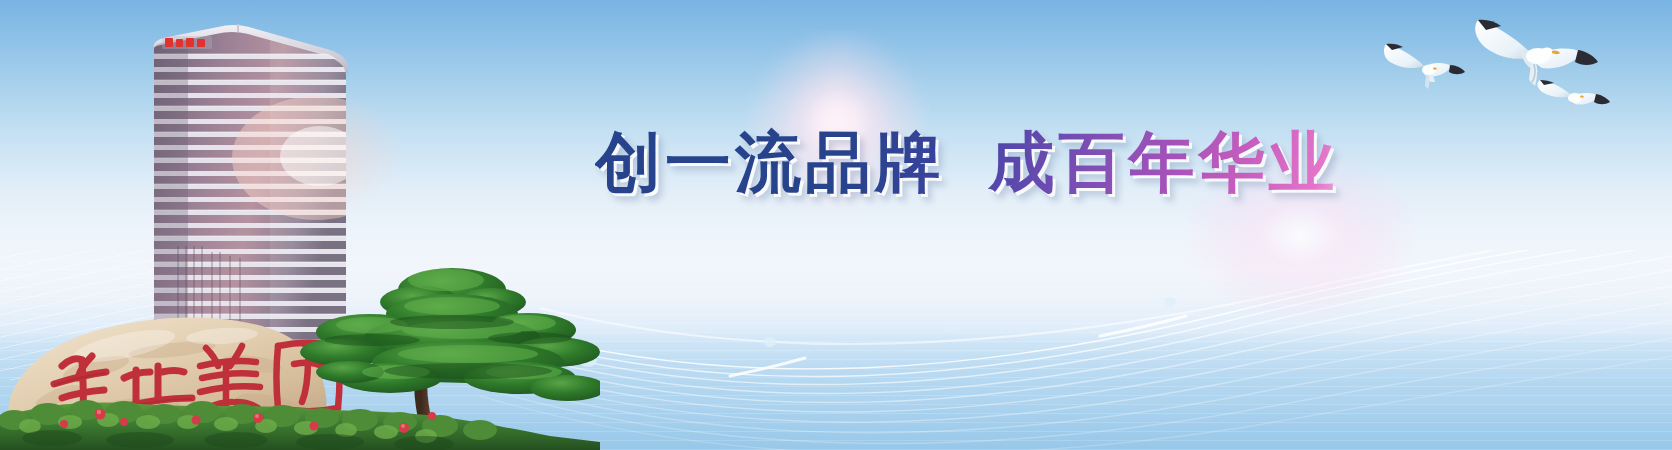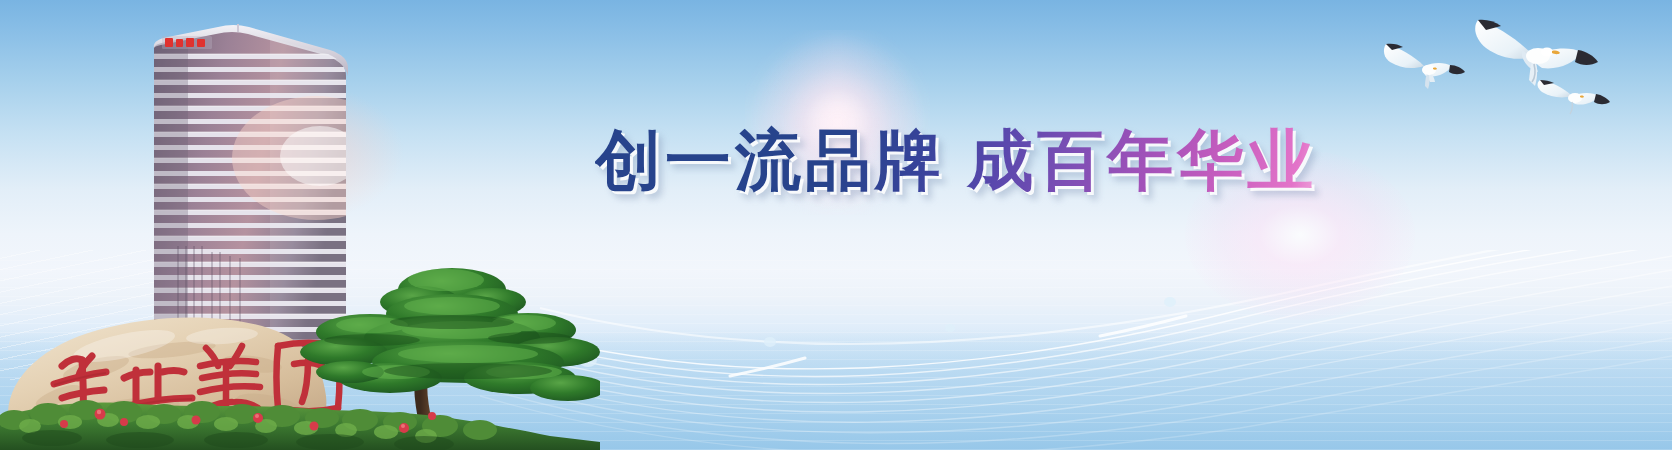--- a/index.html
+++ b/index.html
@@ -100,25 +100,25 @@
   .building-wrap{position:absolute;left:120px;top:6px;width:260px;height:345px;}
 
   
   .scene{position:absolute;left:0;top:180px;width:600px;height:270px;}
 
   
   .birds{position:absolute;left:1372px;top:8px;width:300px;height:115px;}
 
   
   #slogan{
-    position:absolute;left:595px;top:117px;
+    position:absolute;left:595px;top:125px;
     height:86px;
     display:flex;align-items:center;
     white-space:nowrap;
-    font-family:Liberation Sans, sans-serif;
+    font-family:Liberation Mono, monospace;
     font-weight:700;
     font-size:66px;
     letter-spacing:4px;
     line-height:1;
     background:linear-gradient(105deg,
         #27438c 0%,
         #27438c 34%,
         #37439a 45%,
         #5a48ad 56%,
         #7f4fb5 66%,

